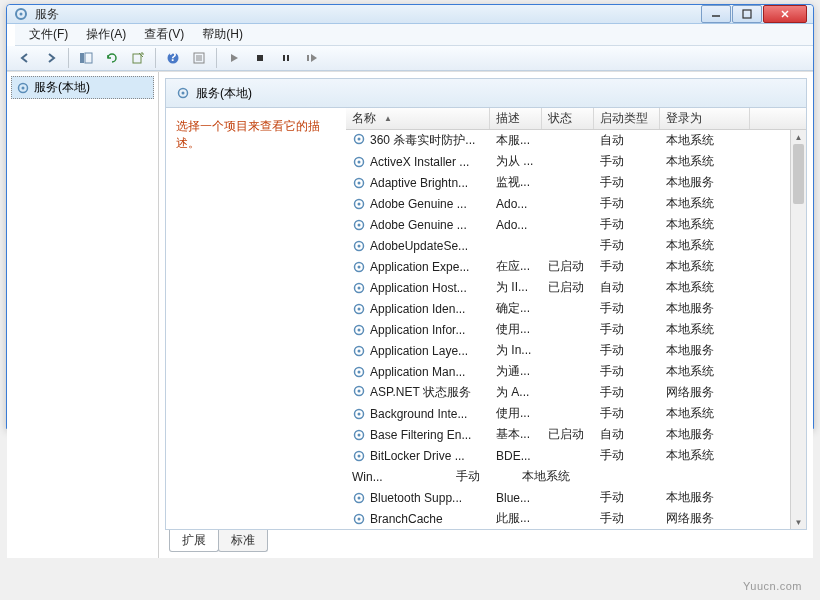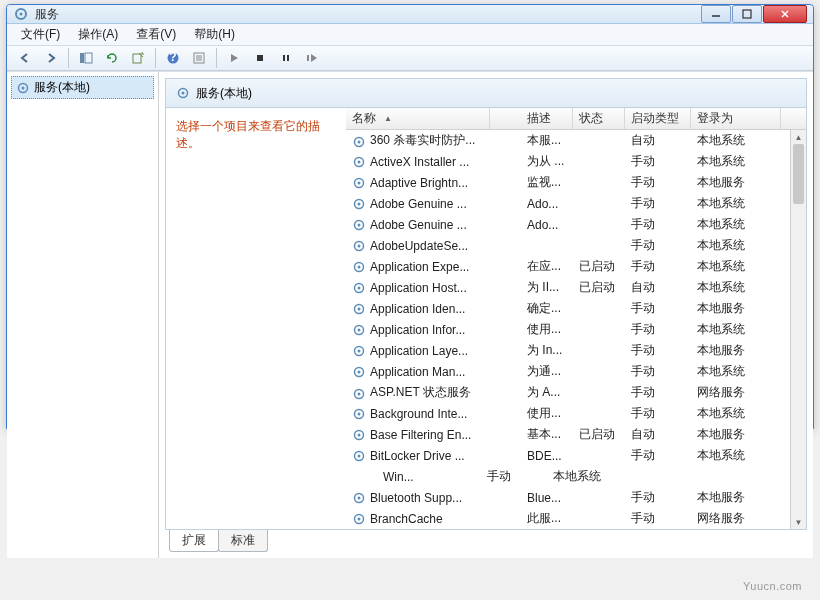--- a/index.html
+++ b/index.html
@@ -5,40 +5,40 @@
 * { margin: 0; padding: 0; box-sizing: border-box; font-family: "Microsoft YaHei", "Segoe UI", Tahoma, sans-serif; font-size: 12px; }
 body { background: #f0f0f0; width: 820px; height: 600px; overflow: hidden; position: relative; }
 .window { position: absolute; top: 4px; left: 6px; width: 808px; height: 425px; background: #fff; border: 1px solid #3a7bd5; border-radius: 4px 4px 0 0; display: flex; flex-direction: column; box-shadow: 0 2px 8px rgba(0,0,0,.2); }
 .titlebar { height: 28px; background: linear-gradient(#eaf3fb, #d6e6f5); border-radius: 4px 4px 0 0; display: flex; align-items: center; padding: 0 6px; border-bottom: 1px solid #a7c7e7; }
 .titlebar .gear { width: 16px; height: 16px; margin-right: 6px; display: flex; align-items: center; justify-content: center; }
 .titlebar .title { color: #2a2a2a; flex: 1; }
 .winbtns { display: flex; gap: 1px; }
 .winbtn { width: 30px; height: 18px; border: 1px solid #7a9ec9; background: linear-gradient(#e8f0fb,#cde0f4); border-radius: 2px; display: flex; align-items: center; justify-content: center; }
 .winbtn.close { background: linear-gradient(#f08080,#d43b3b); border-color: #a02020; color: #fff; width: 44px; }
 .winbtn svg { width: 10px; height: 10px; }
-.menubar { height: 22px; background: #f4f8fc; display: flex; align-items: center; padding: 0 6px; border-bottom: 1px solid #d0dce8; gap: 2px; }
+.menubar { height: 22px; background: #f4f8fc; display: flex; align-items: center; padding: 0 6px; border-bottom: 1px solid #d0dce8; gap: 2px; margin-left: 8px; }
 .menuitem { padding: 2px 8px; color: #222; cursor: default; }
 .toolbar { height: 30px; background: linear-gradient(#f9fcff,#e6eef7); border-bottom: 1px solid #c0d0e0; display: flex; align-items: center; padding: 0 6px; gap: 2px; }
 .tbbtn { width: 24px; height: 24px; display: flex; align-items: center; justify-content: center; border-radius: 2px; }
 .tbsep { width: 1px; height: 20px; background: #c0c8d0; margin: 0 3px; }
 .body { flex: 1; display: flex; background: #fff; border-top: 1px solid #e0e0e0; }
 .tree { width: 152px; border-right: 1px solid #d0d0d0; background: #fff; padding: 4px; }
 .treeitem { display: flex; align-items: center; gap: 4px; padding: 2px 4px; background: #d6e9f8; border: 1px dotted #888; }
 .main { flex: 1; display: flex; flex-direction: column; position: relative; }
 .mainhdr { height: 30px; background: linear-gradient(#f0f6fc,#e0ecf6); display: flex; align-items: center; padding: 0 10px; gap: 6px; border-bottom: 1px solid #c8d8e8; margin: 6px 6px 0 6px; border: 1px solid #c0d0e0; }
 .content { flex: 1; display: flex; margin: 0 6px; border: 1px solid #c0d0e0; border-top: none; overflow: hidden; }
 .leftpane { width: 180px; padding: 10px; color: #c2410c; }
 .rightpane { flex: 1; display: flex; flex-direction: column; overflow: hidden; position: relative; }
 .colhdr { display: flex; background: linear-gradient(#fdfdfd,#ececec); border-bottom: 1px solid #d0d0d0; height: 22px; }
 .colhdr > div { padding: 3px 6px; border-right: 1px solid #d8d8d8; color: #333; display: flex; align-items: center; gap: 8px; }
 .rows { flex: 1; overflow-y: auto; overflow-x: hidden; }
 .row { display: flex; height: 21px; align-items: center; }
 .row > div { padding: 2px 6px; white-space: nowrap; overflow: hidden; text-overflow: ellipsis; color: #222; }
-.c-name { width: 144px; display: flex; align-items: flex-end; gap: 4px; }
-.c-desc { width: 52px; margin-left: 31px; }
+.c-name { width: 144px; display: flex; align-items: flex-start; gap: 4px; }
+.c-desc { width: 52px; }
 .c-stat { width: 52px; }
 .c-start { width: 66px; }
 .c-logon { width: 90px; }
 .gearico { width: 14px; height: 14px; flex-shrink: 0; }
 .tabs { height: 22px; display: flex; align-items: flex-end; padding-left: 4px; margin: 0 6px 6px 6px; }
 .tab { padding: 2px 12px; border: 1px solid #b0b8c0; border-top: none; background: #f4f4f4; color: #333; margin-right: -1px; border-radius: 0 0 3px 3px; }
 .tab.active { background: #fff; }
 .watermark { position: absolute; right: 18px; bottom: 8px; color: #999; font-size: 11px; letter-spacing: .5px; font-family: Arial; }
 .sortarrow { font-size: 8px; color: #666; }
 .scrollbar-v { position: absolute; right: 0; top: 22px; bottom: 0; width: 16px; background: #f0f0f0; border-left: 1px solid #d0d0d0; }

